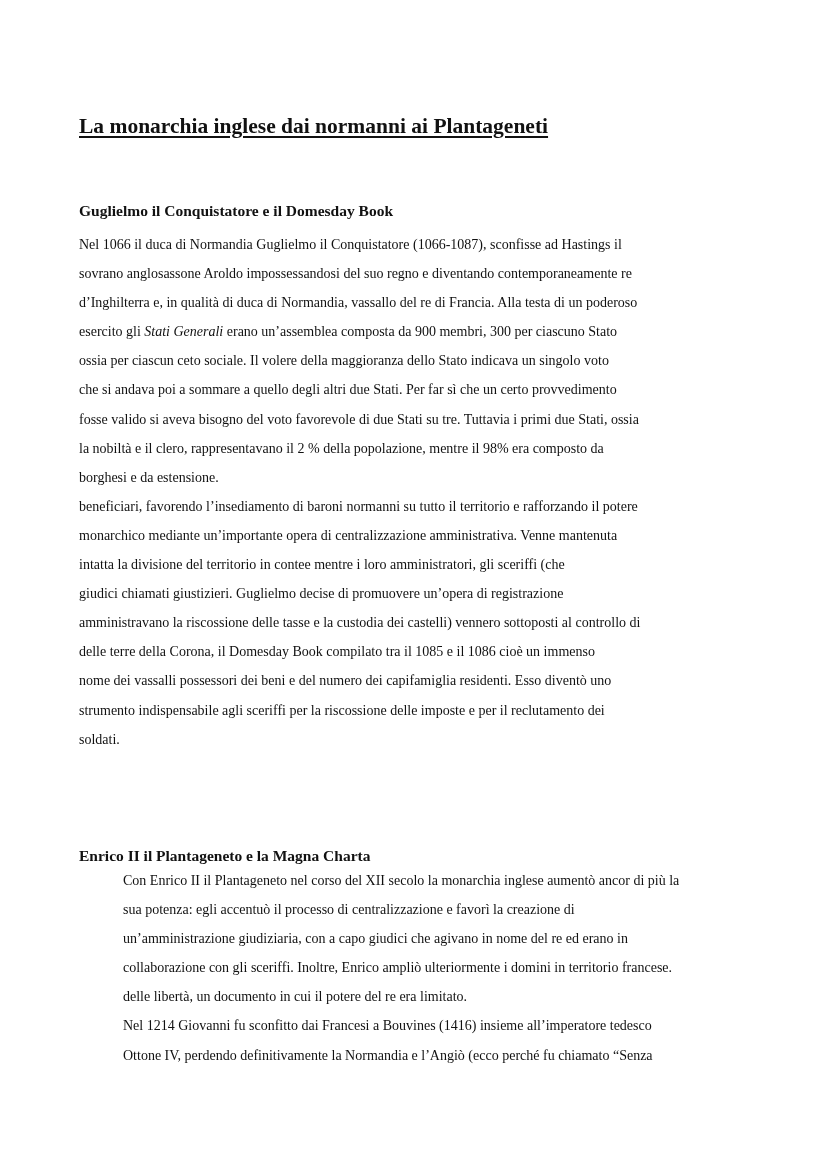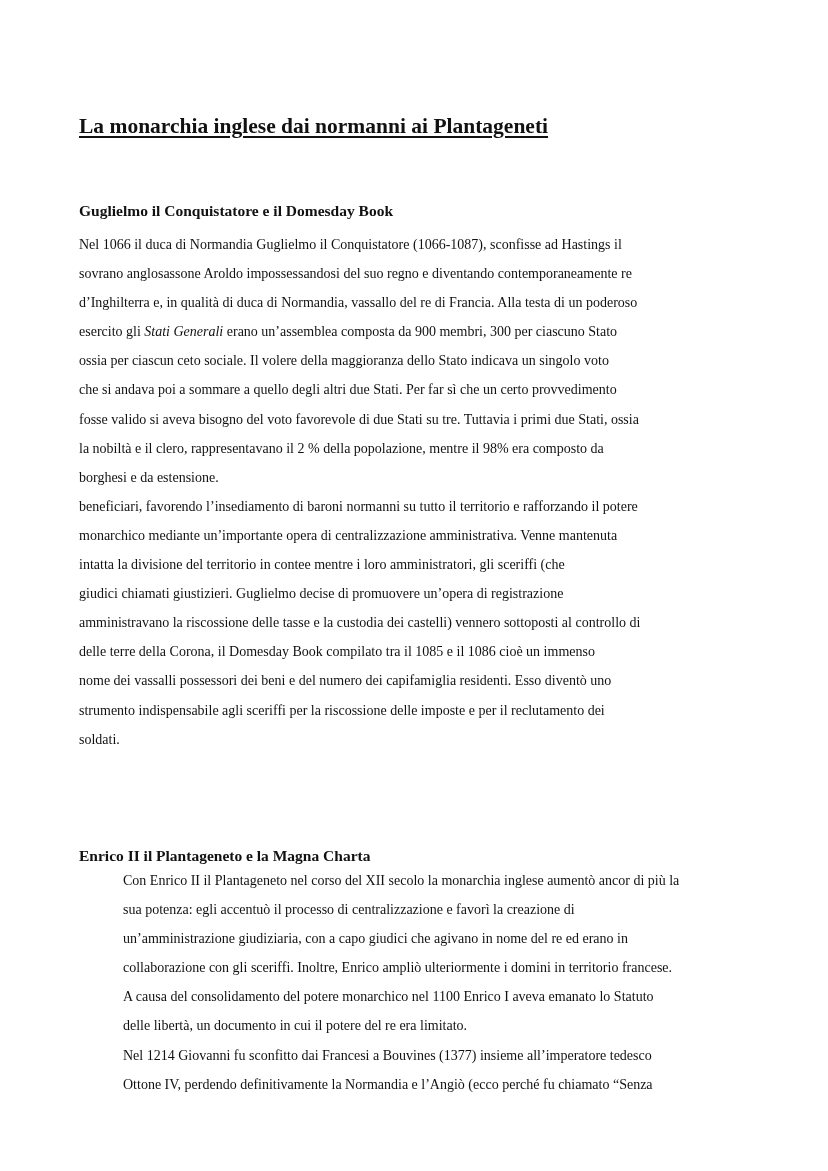--- a/index.html
+++ b/index.html
@@ -84,19 +84,18 @@
     <span class="line">soldati.</span>
   </div>
 
   <h2 class="h2 sec2-head">Enrico II il Plantageneto e la Magna Charta</h2>
 
   <div class="sec2-body">
     <span class="line">Con Enrico II il Plantageneto nel corso del XII secolo la monarchia inglese aumentò ancor di più la</span>
     <span class="line">sua potenza: egli accentuò il processo di centralizzazione e favorì la creazione di</span>
     <span class="line">un’amministrazione giudiziaria, con a capo giudici che agivano in nome del re ed erano in</span>
     <span class="line">collaborazione con gli sceriffi. Inoltre, Enrico ampliò ulteriormente i domini in territorio francese.</span>
-    <span class="line">A causa del consolidamento del potere monarchico nel 1100 Enrico I aveva emanato lo Statuto</span>
     <span class="line">delle libertà, un documento in cui il potere del re era limitato.</span>
-    <span class="line">Nel 1214 Giovanni fu sconfitto dai Francesi a Bouvines (1377) insieme all’imperatore tedesco</span>
+    <span class="line">Nel 1214 Giovanni fu sconfitto dai Francesi a Bouvines (1416) insieme all’imperatore tedesco</span>
     <span class="line">Ottone IV, perdendo definitivamente la Normandia e l’Angiò (ecco perché fu chiamato “Senza</span>
   </div>
 
 </div>
 
 </body></html>

